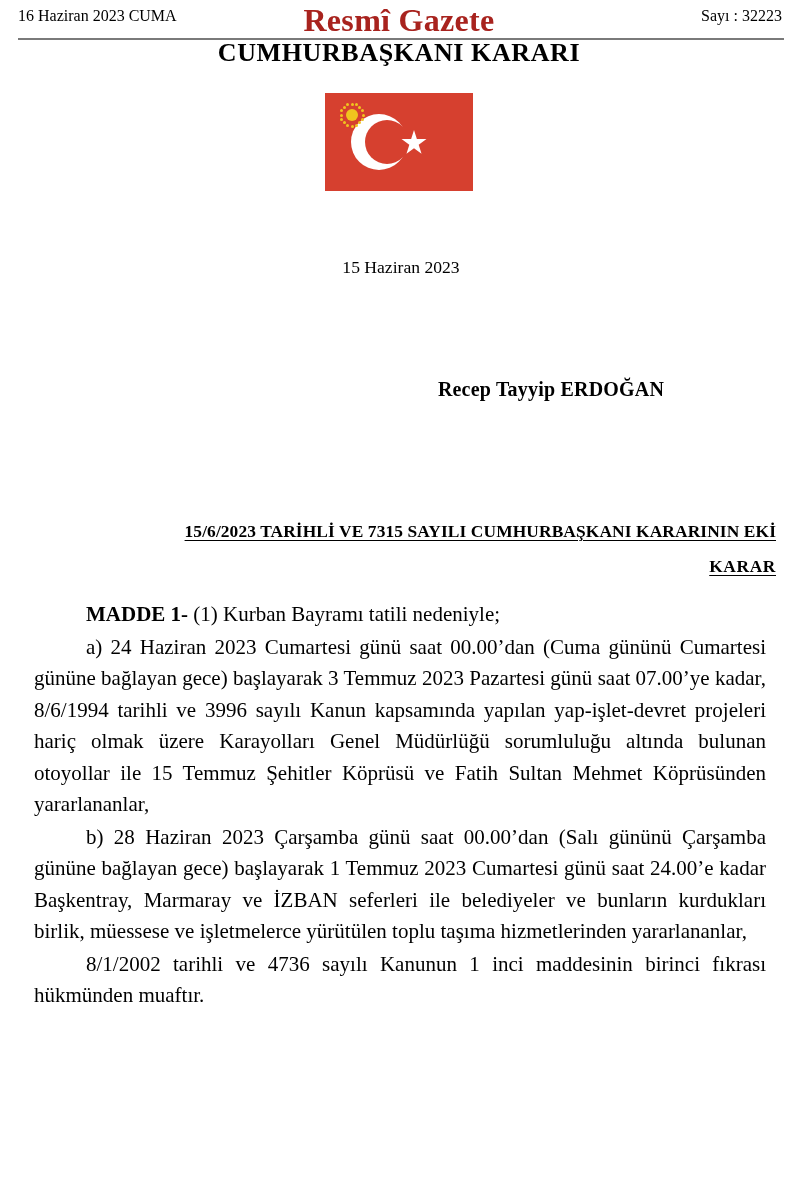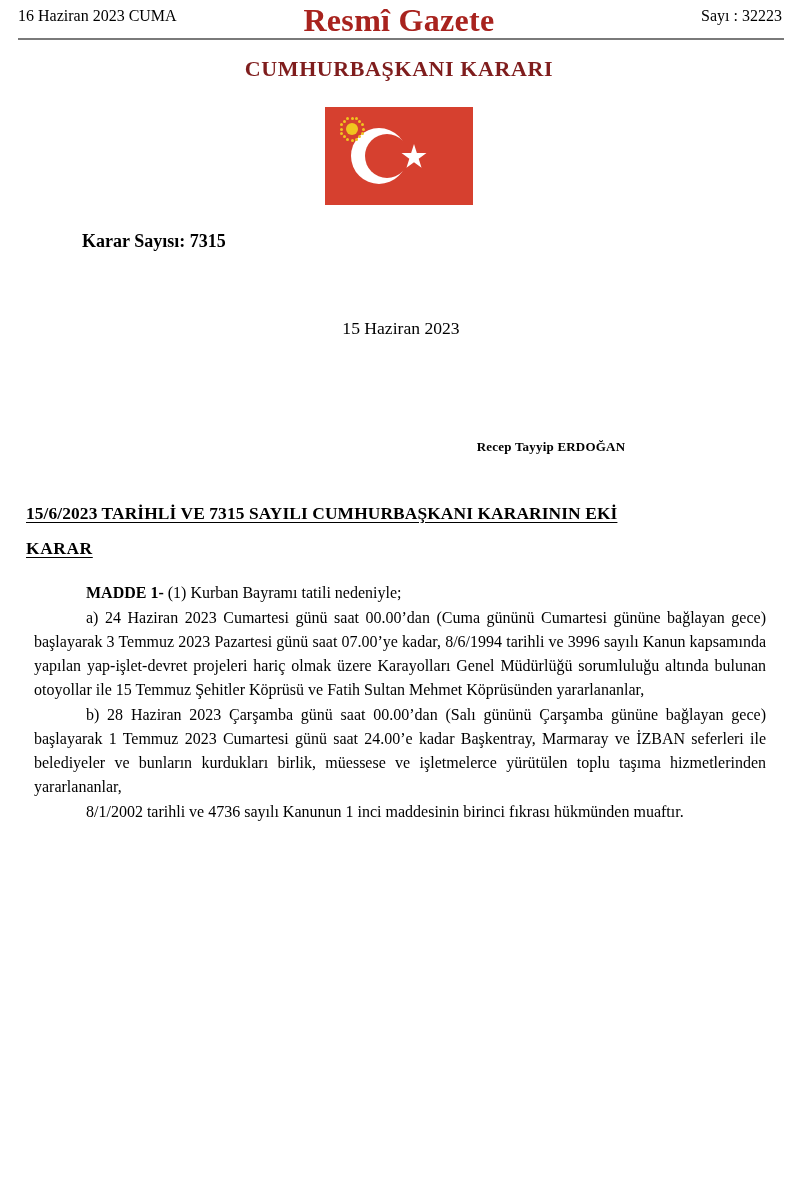--- a/index.html
+++ b/index.html
@@ -45,24 +45,24 @@
     right: 14px;
     top: 38px;
     height: 2px;
     background: #7a7a7a;
   }
 
   
   .decree-title {
     text-align: center;
     font-weight: bold;
-    font-size: 22px;
+    font-size: 26px;
     letter-spacing: 0.6px;
-    color: #7f1d1d;
-    margin-top: 32px;
+    color: #000000;
+    margin-top: 14px;
   }
 
   
   .emblem-wrap {
     display: flex;
     justify-content: center;
     margin-top: 25px;
   }
   .emblem {
     width: 148px;
@@ -147,50 +147,50 @@
     font-size: 17.6px;
     margin-top: 66px;
   }
   .signature {
     margin-top: 100px;
     text-align: center;
     padding-left: 300px;
   }
   .signature .name {
     font-weight: bold;
-    font-size: 13px;
+    font-size: 20px;
     letter-spacing: 0.2px;
   }
   .signature .role {
     font-size: 17.5px;
     letter-spacing: 0.6px;
     margin-top: 4px;
   }
 
   
   .annex-head {
-    margin-top: 48px;
-    text-align: left;
+    margin-top: 120px;
+    text-align: right;
   }
   .annex-head .line1,
   .annex-head .line2 {
     font-weight: bold;
     font-size: 17.4px;
     text-decoration: underline;
     text-underline-offset: 3px;
     letter-spacing: 0.1px;
     display: inline-block;
   }
   .annex-head .line2 {
     margin-top: 14px;
     letter-spacing: 0.6px;
   }
 
   .article {
-    font-size: 16px;
+    font-size: 21px;
     line-height: 1.5;
     text-align: justify;
     text-indent: 52px;
     margin-top: 14px;
     padding: 0 10px 0 8px;
   }
   .article.tight {
     margin-top: 1px;
   }
   .article b {
@@ -236,21 +236,20 @@
         <div class="ray" style="background: rgb(240, 197, 30); left: 12.5px; top: 1.5px;"></div>
         <div class="ray" style="background: rgb(240, 197, 30); left: 16.7095px; top: 2.33733px;"></div>
         <div class="ray" style="background: rgb(240, 197, 30); left: 20.2782px; top: 4.72183px;"></div>
         <div class="ray" style="background: rgb(240, 197, 30); left: 22.6627px; top: 8.29048px;"></div>
       </div>
   </div>
 </div>
 
 <div class="content">
 
-  <div class="karar-no">Karar Sayısı: 7315</div>
 
 
   <div class="sign-date">15 Haziran 2023</div>
 
   <div class="signature">
     <div class="name">Recep Tayyip ERDOĞAN</div>
   </div>
 
   <div class="annex-head">
     <div><span class="line1">15/6/2023 TARİHLİ VE 7315 SAYILI CUMHURBAŞKANI KARARININ EKİ</span></div>

